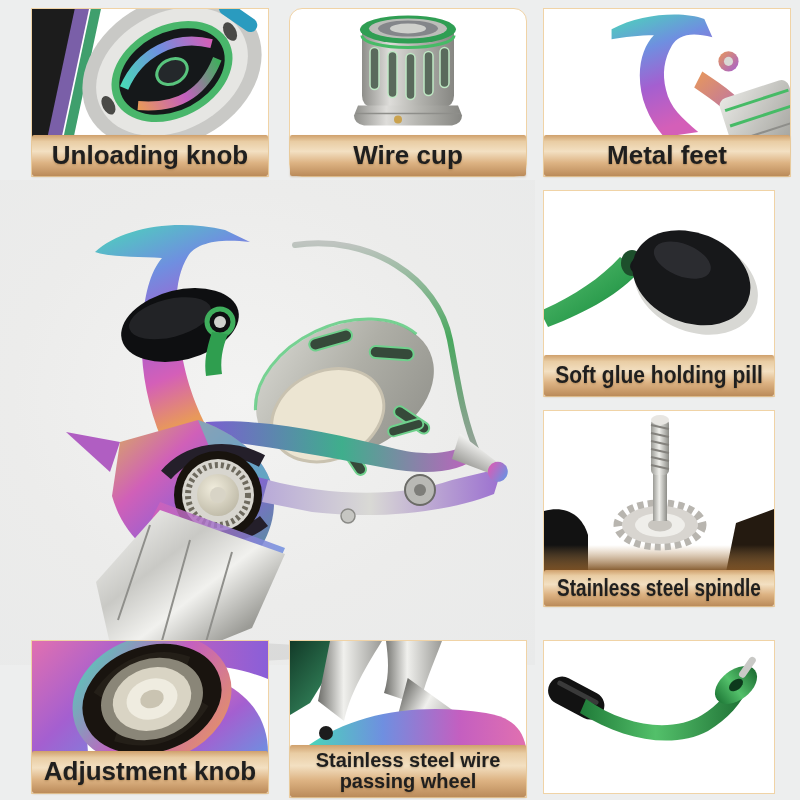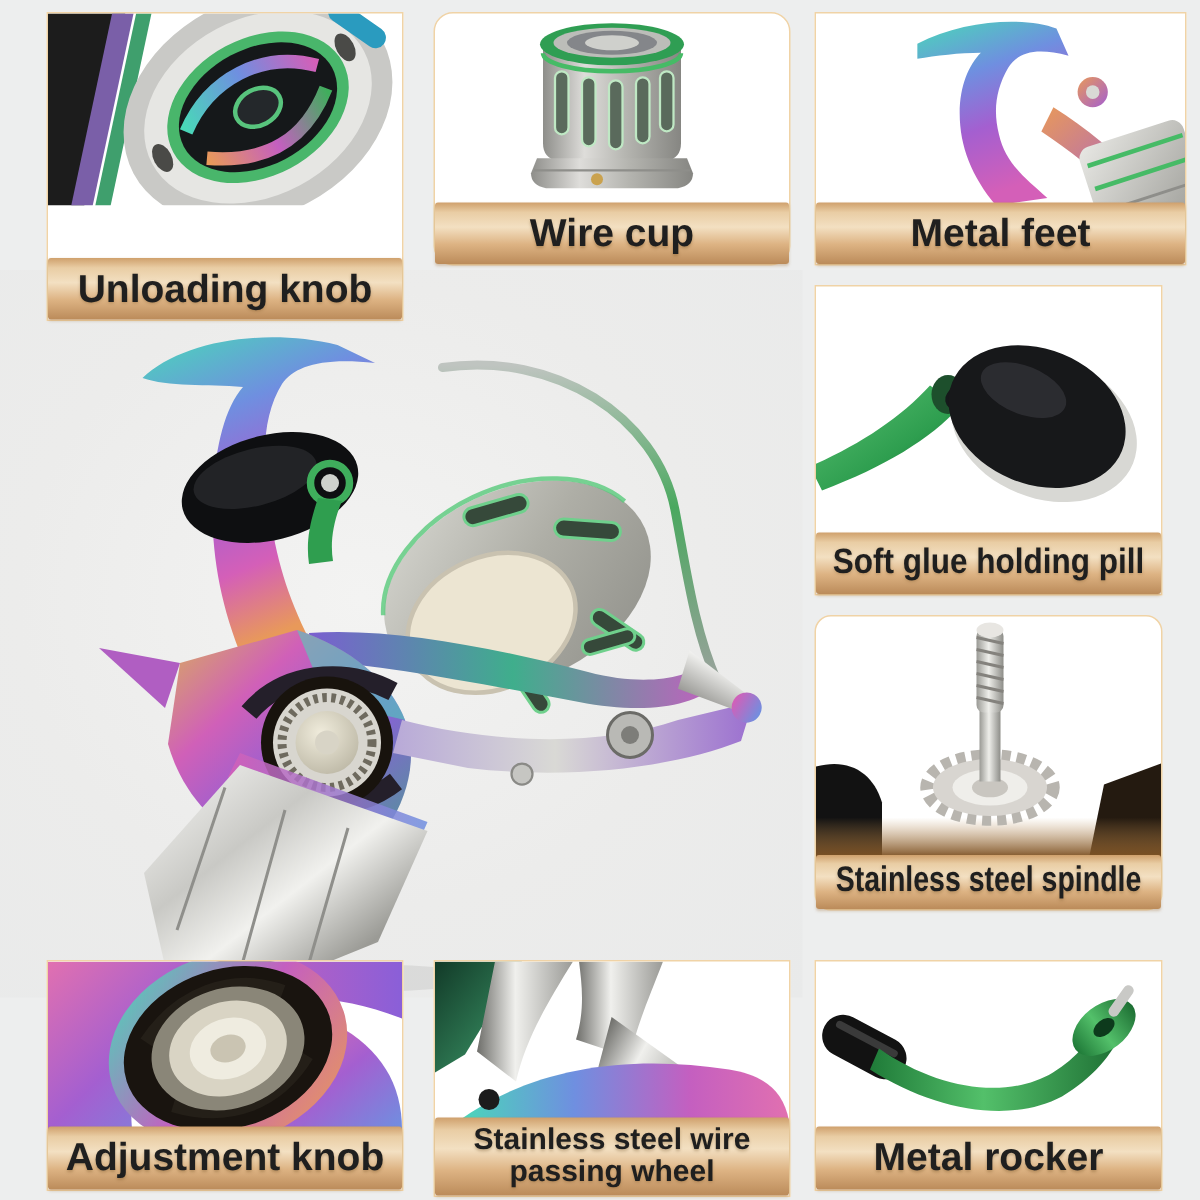--- a/index.html
+++ b/index.html
@@ -27,28 +27,28 @@
     background:linear-gradient(to bottom,
       #cfa06c 0%, #e9cda4 16%, #f3e0c2 40%, #ddb383 68%, #bb8b5a 100%);
     border-radius:2px;
     box-shadow:0 1px 2px rgba(160,115,60,.35);
   }
   .banner span{
     font-weight:bold;color:#1f1f1f;line-height:1.05;white-space:nowrap;
     text-shadow:0 1px 2px rgba(110,75,30,.35);
   }
   
-  .t1{left:31px;top:8px;width:238px;height:206px;padding-left:16px;}
+  .t1{left:31px;top:8px;width:238px;height:169px;padding-left:16px;}
   .t2{left:289px;top:8px;width:238px;height:169px;border-radius:13px;}
   .t3{left:543px;top:8px;width:248px;height:169px;}
   .t1 .photo,.t2 .photo,.t3 .photo{height:128px;}
   .t1 .banner,.t2 .banner,.t3 .banner{height:41px;}
   .r1{left:543px;top:190px;width:232px;height:207px;}
   .r1 .photo{height:166px;} .r1 .banner{height:41px;}
-  .r2{left:543px;top:410px;width:232px;height:197px;border-radius:11px;}
+  .r2{left:543px;top:410px;width:232px;height:197px;}
   .r2 .photo{height:161px;} .r2 .banner{height:36px;}
   .b1{left:31px;top:640px;width:238px;height:154px;}
   .b1 .photo{height:112px;} .b1 .banner{height:42px;}
   .b2{left:289px;top:640px;width:238px;height:158px;}
   .b2 .photo{height:106px;} .b2 .banner{height:52px;}
   .b3{left:543px;top:640px;width:232px;height:154px;}
   .b3 .photo{height:112px;} .b3 .banner{height:42px;}
   
   .fs26 span{font-size:26px;}
   .fs22s span{font-size:21px;transform:scaleY(1.12);}
@@ -436,18 +436,15 @@
           <rect x="8" y="50" width="46" height="5" rx="2.5" fill="#3a3a3a"></rect>
         </g>
         <path d="M42,58 C82,86 128,92 158,74 C174,64 184,52 190,38 L204,46 C198,62 184,78 164,90 C130,108 80,100 36,72 Z" fill="url(#mr-green)"></path>
         <g transform="translate(192,44) rotate(-38)">
           <ellipse rx="24" ry="15" fill="url(#mr-green)"></ellipse>
           <ellipse rx="8" ry="5" fill="#0d3a1c"></ellipse>
         </g>
         <rect x="200" y="14" width="7" height="24" rx="3.5" fill="#c9c9c6" transform="rotate(35 203 26)"></rect>
       </svg>
     </div>
-    <div class="banner">
-      <span>Metal rocker</span>
-    </div>
   </div>
 
 </div>
 
 </body></html>

